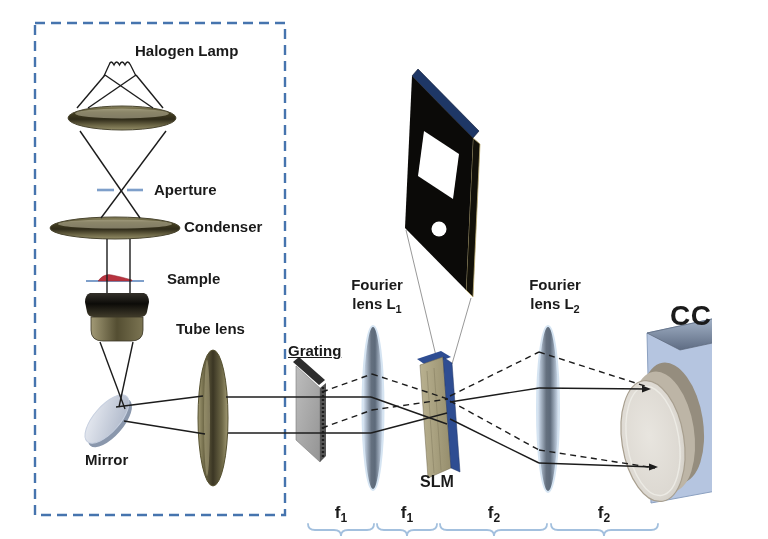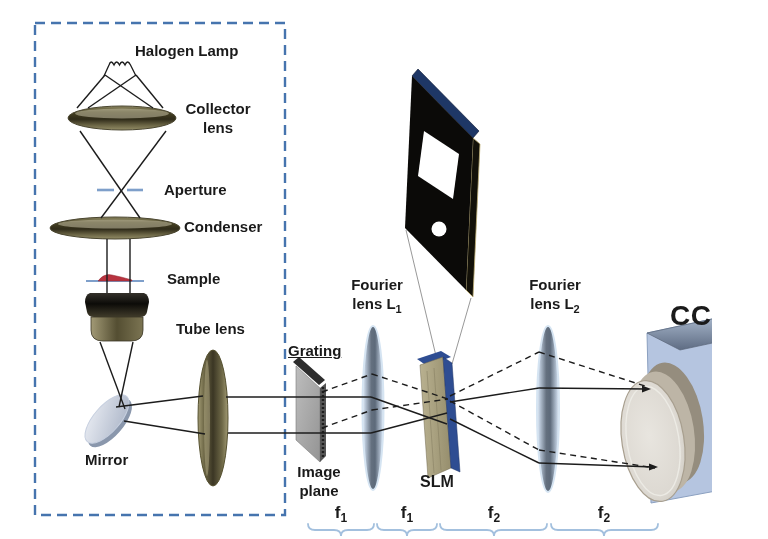--- a/index.html
+++ b/index.html
@@ -198,41 +198,33 @@
   </g>
 
   <g fill="#1c1c1c">
     <polygon points="651,389 642,385.5 642,392.5"></polygon>
     <polygon points="658,467 649,463.5 649,470.5"></polygon>
   </g>
 </svg>
 
 <div class="lbl" style="left:135px;top:42px;">Halogen Lamp</div>
 
-<div class="lbl center" style="left:180px;top:100px;width:76px;">
-  <span>Collector</span><br>
-  <span>lens</span>
-</div>
-
-<div class="lbl" style="left:164px;top:181px;text-align:center;">Aperture</div>
+
+<div class="lbl" style="left:154px;top:181px;text-align:center;">Aperture</div>
 
 <div class="lbl" style="left:184px;top:218px;">Condenser</div>
 
 <div class="lbl" style="left:167px;top:270px;">Sample</div>
 
 <div class="lbl" style="left:176px;top:320px;">Tube lens</div>
 
 <div class="lbl" style="left:85px;top:451px;">Mirror</div>
 
 <div class="lbl" style="left:288px;top:342px;text-decoration:underline;">Grating</div>
 
-<div class="lbl center" style="left:290px;top:463px;width:58px;">
-  <span>Image</span><br>
-  <span>plane</span>
-</div>
 
 <div class="lbl center" style="left:339px;top:276px;width:76px;">
   <span>Fourier</span><br>
   <span>lens L</span><sub>1</sub>
 </div>
 
 <div class="lbl slm-lbl" style="left:420px;top:472px;">SLM</div>
 
 <div class="lbl center" style="left:517px;top:276px;width:76px;">
   <span>Fourier</span><br>

